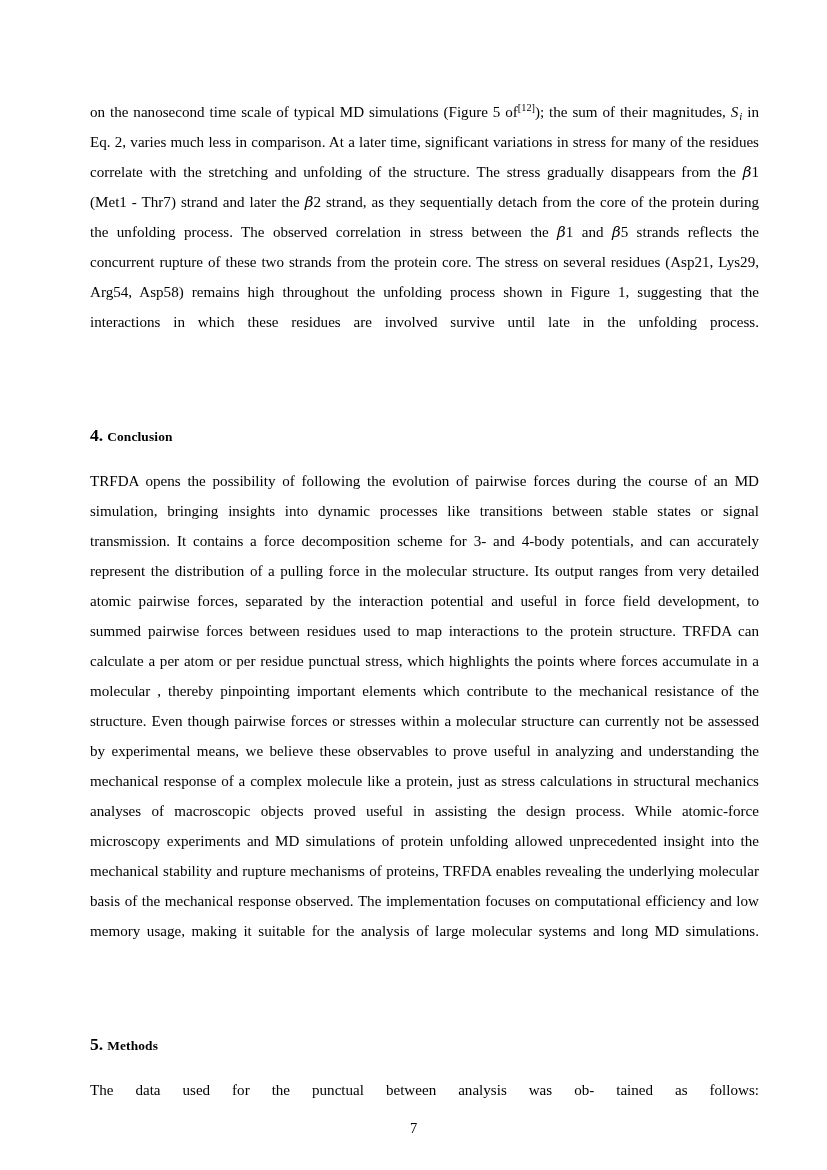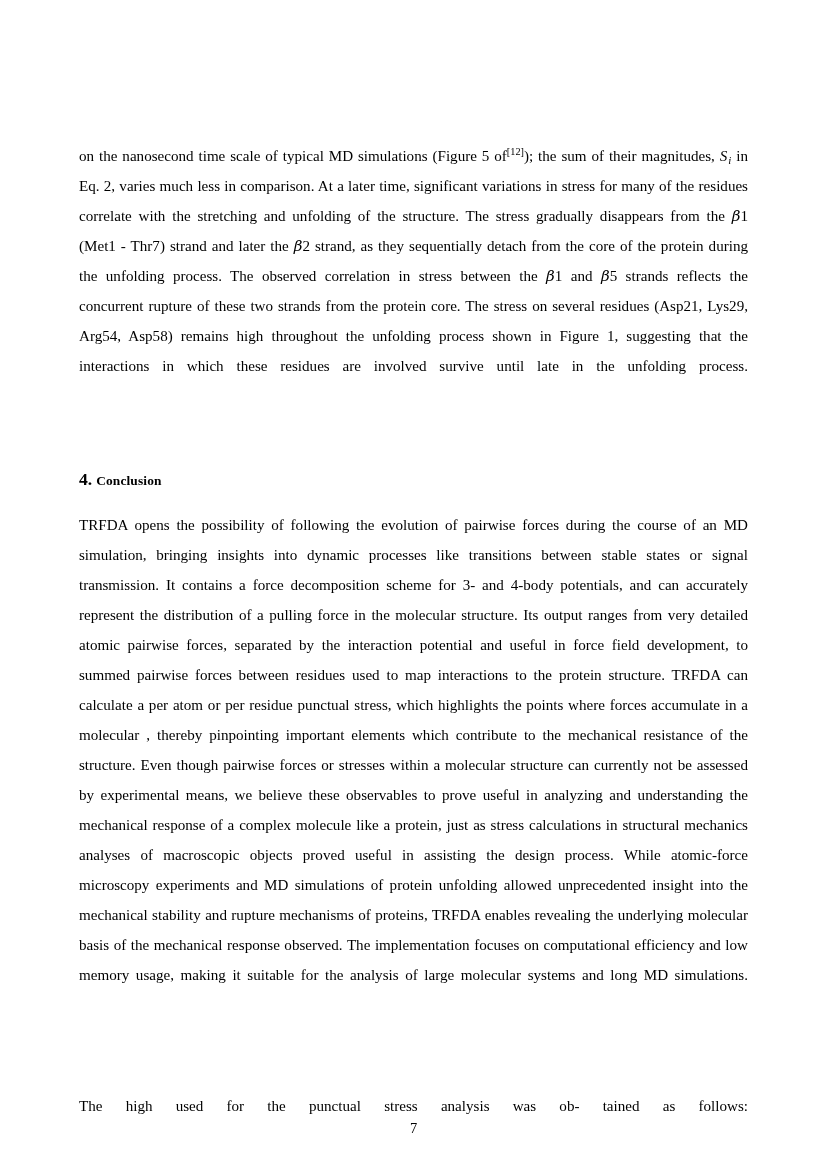--- a/index.html
+++ b/index.html
@@ -15,24 +15,23 @@
   .page {
     position: relative;
     width: 827px;
     height: 1170px;
     background: #ffffff;
     overflow: hidden;
     box-sizing: border-box;
   }
   .content {
     position: absolute;
-    left: 79px;
+    left: 90px;
     top: 97px;
     width: 669px;
-    margin-top: 44px;
   }
   p.body-text {
     margin: 0;
     font-size: 15.1px;
     line-height: 30px;
     text-align: justify;
     text-justify: inter-word;
     -webkit-hyphens: none;
     hyphens: none;
     word-spacing: 0.02em;
@@ -103,22 +102,23 @@
     <div class="sec-gap-before"></div>
 
     <h2 class="section-heading"><span class="sec-num">4.</span><span>Conclusion</span></h2>
 
     <div class="sec-gap-after"></div>
 
     <p class="body-text">TRFDA opens the possibility of following the evolution of pairwise forces during the course of an MD simulation, bringing insights into dynamic processes like transitions between stable states or signal transmission. It contains a force decomposition scheme for 3- and 4-body potentials, and can accurately represent the distribution of a pulling force in the molecular structure. Its output ranges from very detailed atomic pairwise forces, separated by the interaction potential and useful in force field development, to summed pairwise forces between residues used to map interactions to the protein structure. TRFDA can calculate a per atom or per residue punctual stress, which highlights the points where forces accumulate in a molecular , thereby pinpointing important elements which contribute to the mechanical resistance of the structure. Even though pairwise forces or stresses within a molecular structure can currently not be assessed by experimental means, we believe these observables to prove useful in analyzing and understanding the mechanical response of a complex molecule like a protein, just as stress calculations in structural mechanics analyses of macroscopic objects proved useful in assisting the design process. While atomic-force microscopy experiments and MD simulations of protein unfolding allowed unprecedented insight into the mechanical stability and rupture mechanisms of proteins, TRFDA enables revealing the underlying molecular basis of the mechanical response observed. The implementation focuses on computational efficiency and low memory usage, making it suitable for the analysis of large molecular systems and long MD simulations.</p>
 
     <div class="sec-gap-before"></div>
 
+    <h2 class="section-heading"><span class="sec-num">5.</span><span>Methods</span></h2>
 
     <div class="sec-gap-after"></div>
 
-    <p class="body-text">The high used for the punctual stress analysis was ob- tained as follows:</p>
+    <p class="body-text">The data used for the punctual between analysis was ob- tained as follows:</p>
 
   </div>
 
   <div class="page-number">7</div>
 
 </div>
 
 </body></html>

